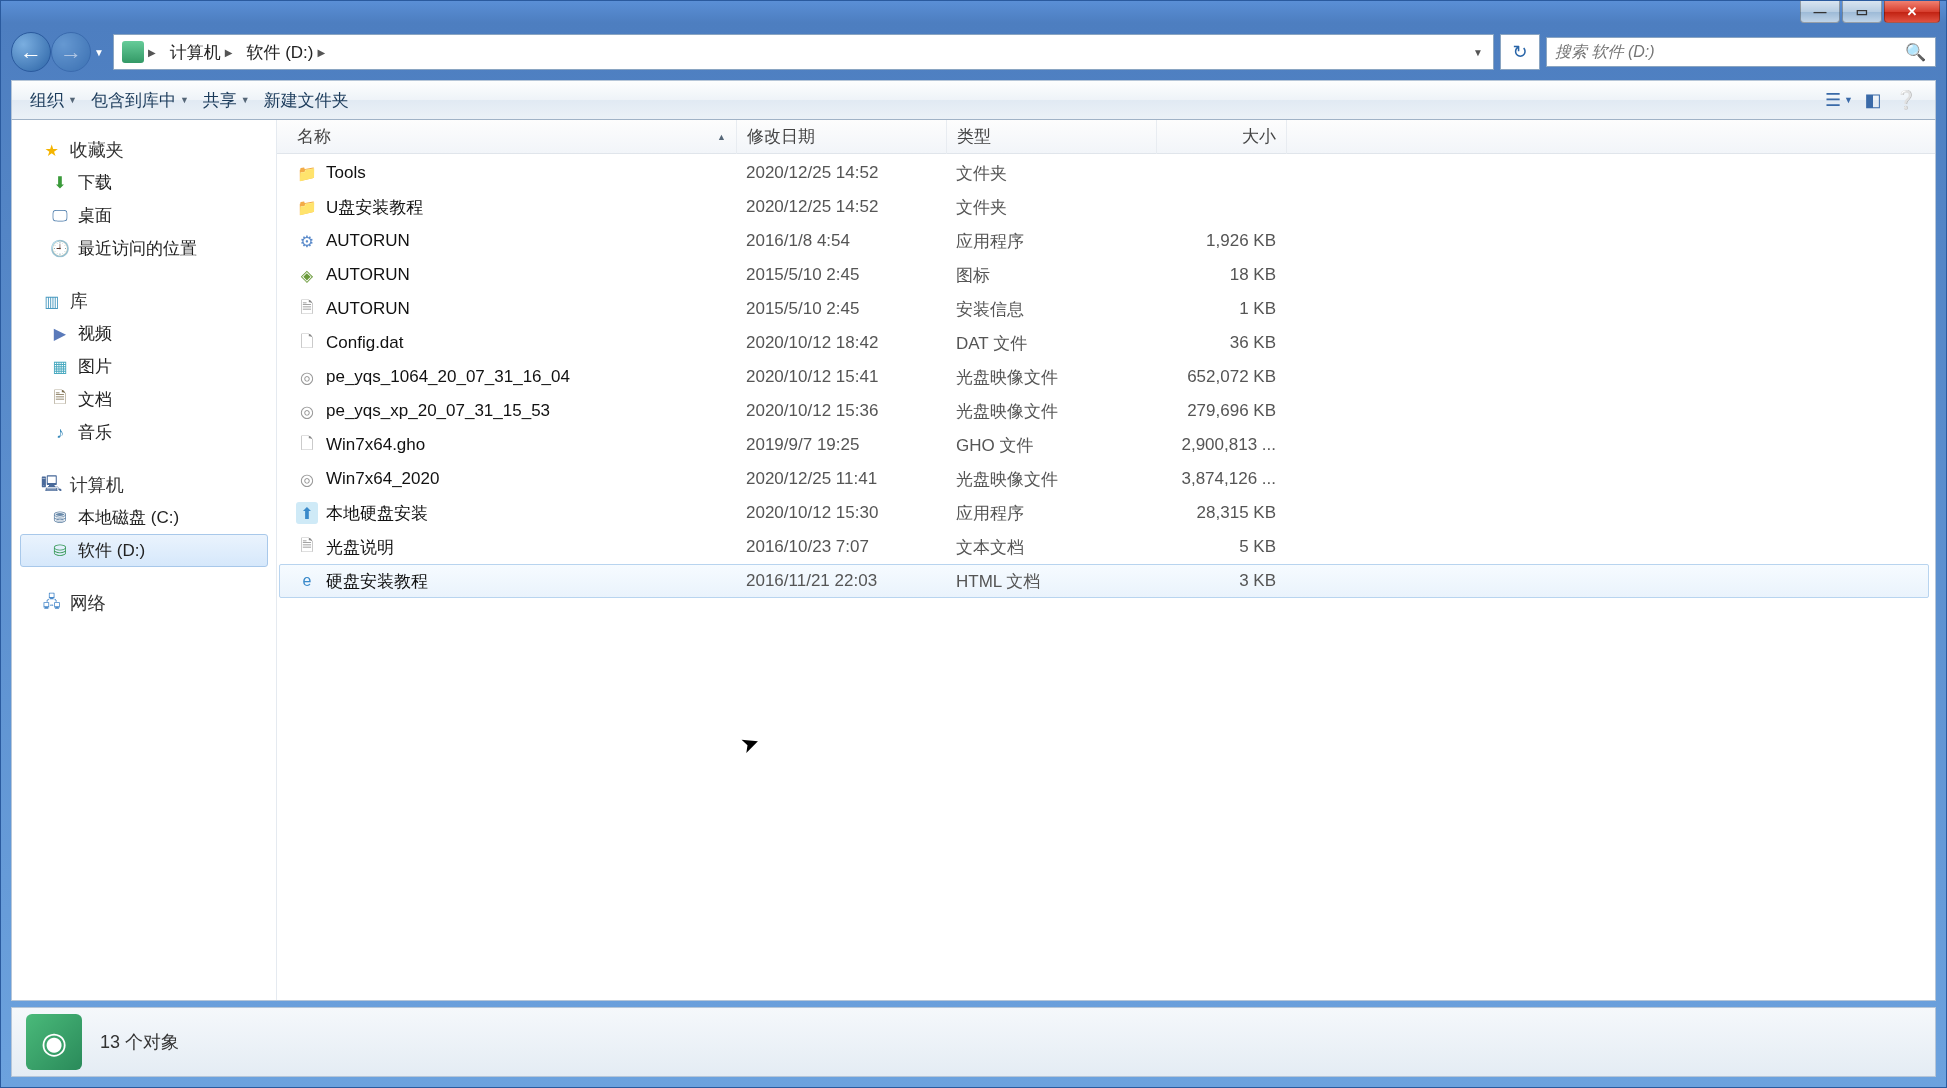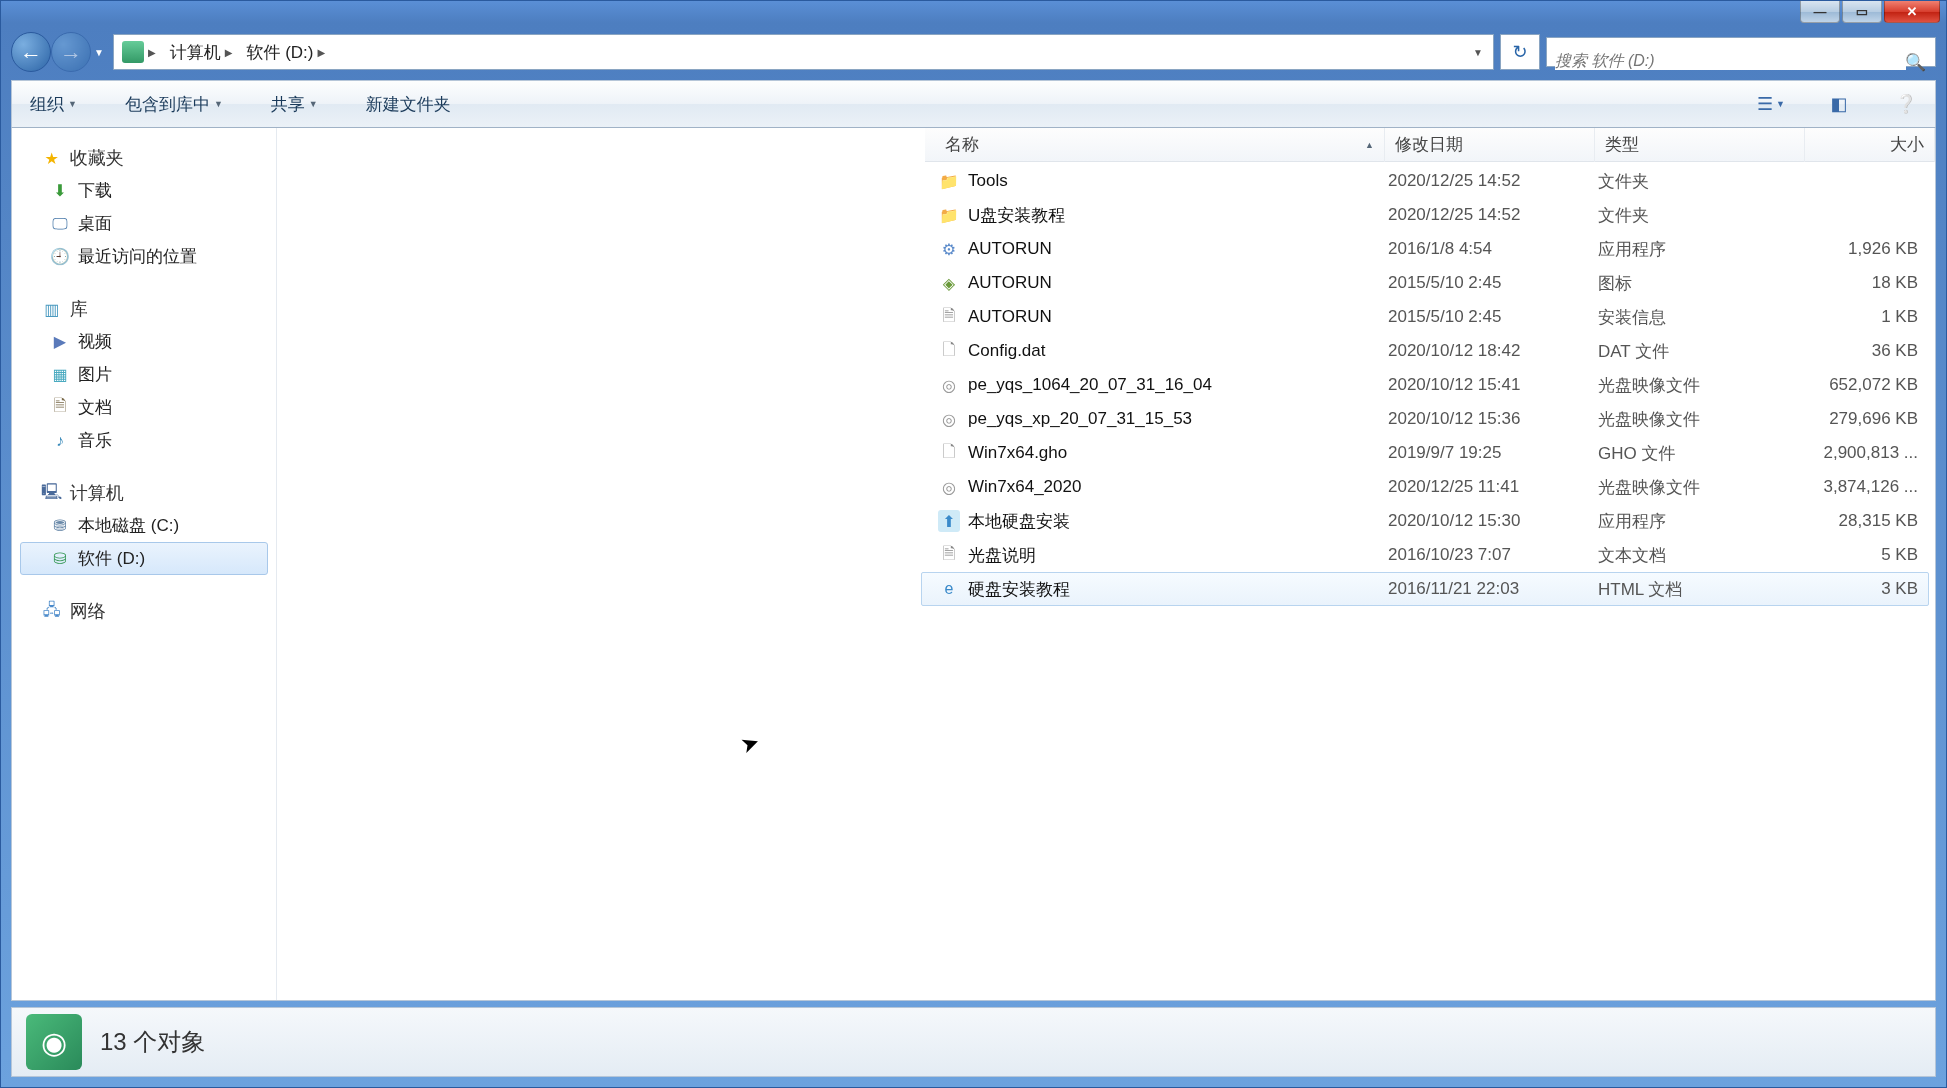--- a/index.html
+++ b/index.html
@@ -77,35 +77,35 @@
 .addr-drop {
   margin-left: auto; padding: 4px 8px; font-size: 10px; color: #555; cursor: pointer;
 }
 .refresh-btn {
   width: 40px; height: 36px; background: #fff; border: 1px solid #8aa5c2;
   display: flex; align-items: center; justify-content: center; cursor: pointer;
   color: #2965a8; font-size: 18px;
 }
 .search {
   width: 390px; height: 28px; background: #fff; border: 1px solid #8aa5c2;
-  display: flex; align-items: flex-start; padding: 14px 8px;
+  display: flex; align-items: center; padding: 14px 8px;
 }
 .search input {
   flex: 1; border: none; outline: none; font-size: 16px; color: #888; font-style: italic;
 }
 .search .sicon { color: #3a6aa8; font-size: 17px; cursor: pointer; }
 
 
 .toolbar {
   margin: 0 10px;
-  height: 48px;
+  height: 40px;
   background: linear-gradient(to bottom, #fdfefe 0%, #eef3f8 50%, #e1eaf3 51%, #ebf1f7 100%);
   border: 1px solid #b6c6d8;
   border-bottom: 1px solid #a0b2c6;
-  display: flex; align-items: center; gap: 36px;
+  display: flex; align-items: center; gap: 2px;
   padding: 8px 12px;
 }
 .tb-item {
   font-size: 17px; color: #1a3a5a; cursor: pointer;
   display: flex; align-items: center; gap: 4px;
   padding: 4px 6px;
 }
 .tb-item .dd { font-size: 9px; color: #567; }
 .tb-spacer { flex: 1; }
 .tb-icon {
@@ -156,21 +156,21 @@
 .vid { color: #5a7aba; }
 .pic { color: #4aaac0; }
 .doc { color: #7a6a4a; }
 .mus { color: #3a8aba; }
 .comp { color: #4a6a9a; }
 .hdd { color: #6a8aaa; }
 .drv { color: #3a9a5a; }
 .net { color: #4a8aca; }
 
 
-.filelist { flex: 1; display: flex; flex-direction: column; align-items: flex-end; }
+.filelist { flex: 1; display: flex; flex-direction: column; }
 .cols {
   display: flex; align-items: center;
   background: linear-gradient(to bottom,#fdfdfd,#f2f5f9);
   border-bottom: 1px solid #e0e5eb;
   font-size: 17px; color: #444;
   height: 34px;
 }
 .col {
   padding: 6px 10px; border-right: 1px solid #e8ecf1;
   cursor: pointer; display: flex; align-items: center; gap: 4px;
@@ -219,21 +219,21 @@
   display: flex; align-items: center; gap: 18px;
   padding: 0 14px;
 }
 .status-icon {
   width: 56px; height: 56px;
   background: linear-gradient(135deg,#4aba7a,#2a8a5a);
   border-radius: 6px;
   display: flex; align-items: center; justify-content: center;
   color: #fff; font-size: 30px;
 }
-.status-text { font-size: 24px; color: #333; }
+.status-text { font-size: 18px; color: #333; }
 
 .cursor {
   position: absolute; left: 740px; top: 730px;
   font-size: 22px; color: #000;
   transform: rotate(-20deg);
   pointer-events: none;
 }
 </style>
 </head>
 <body>

